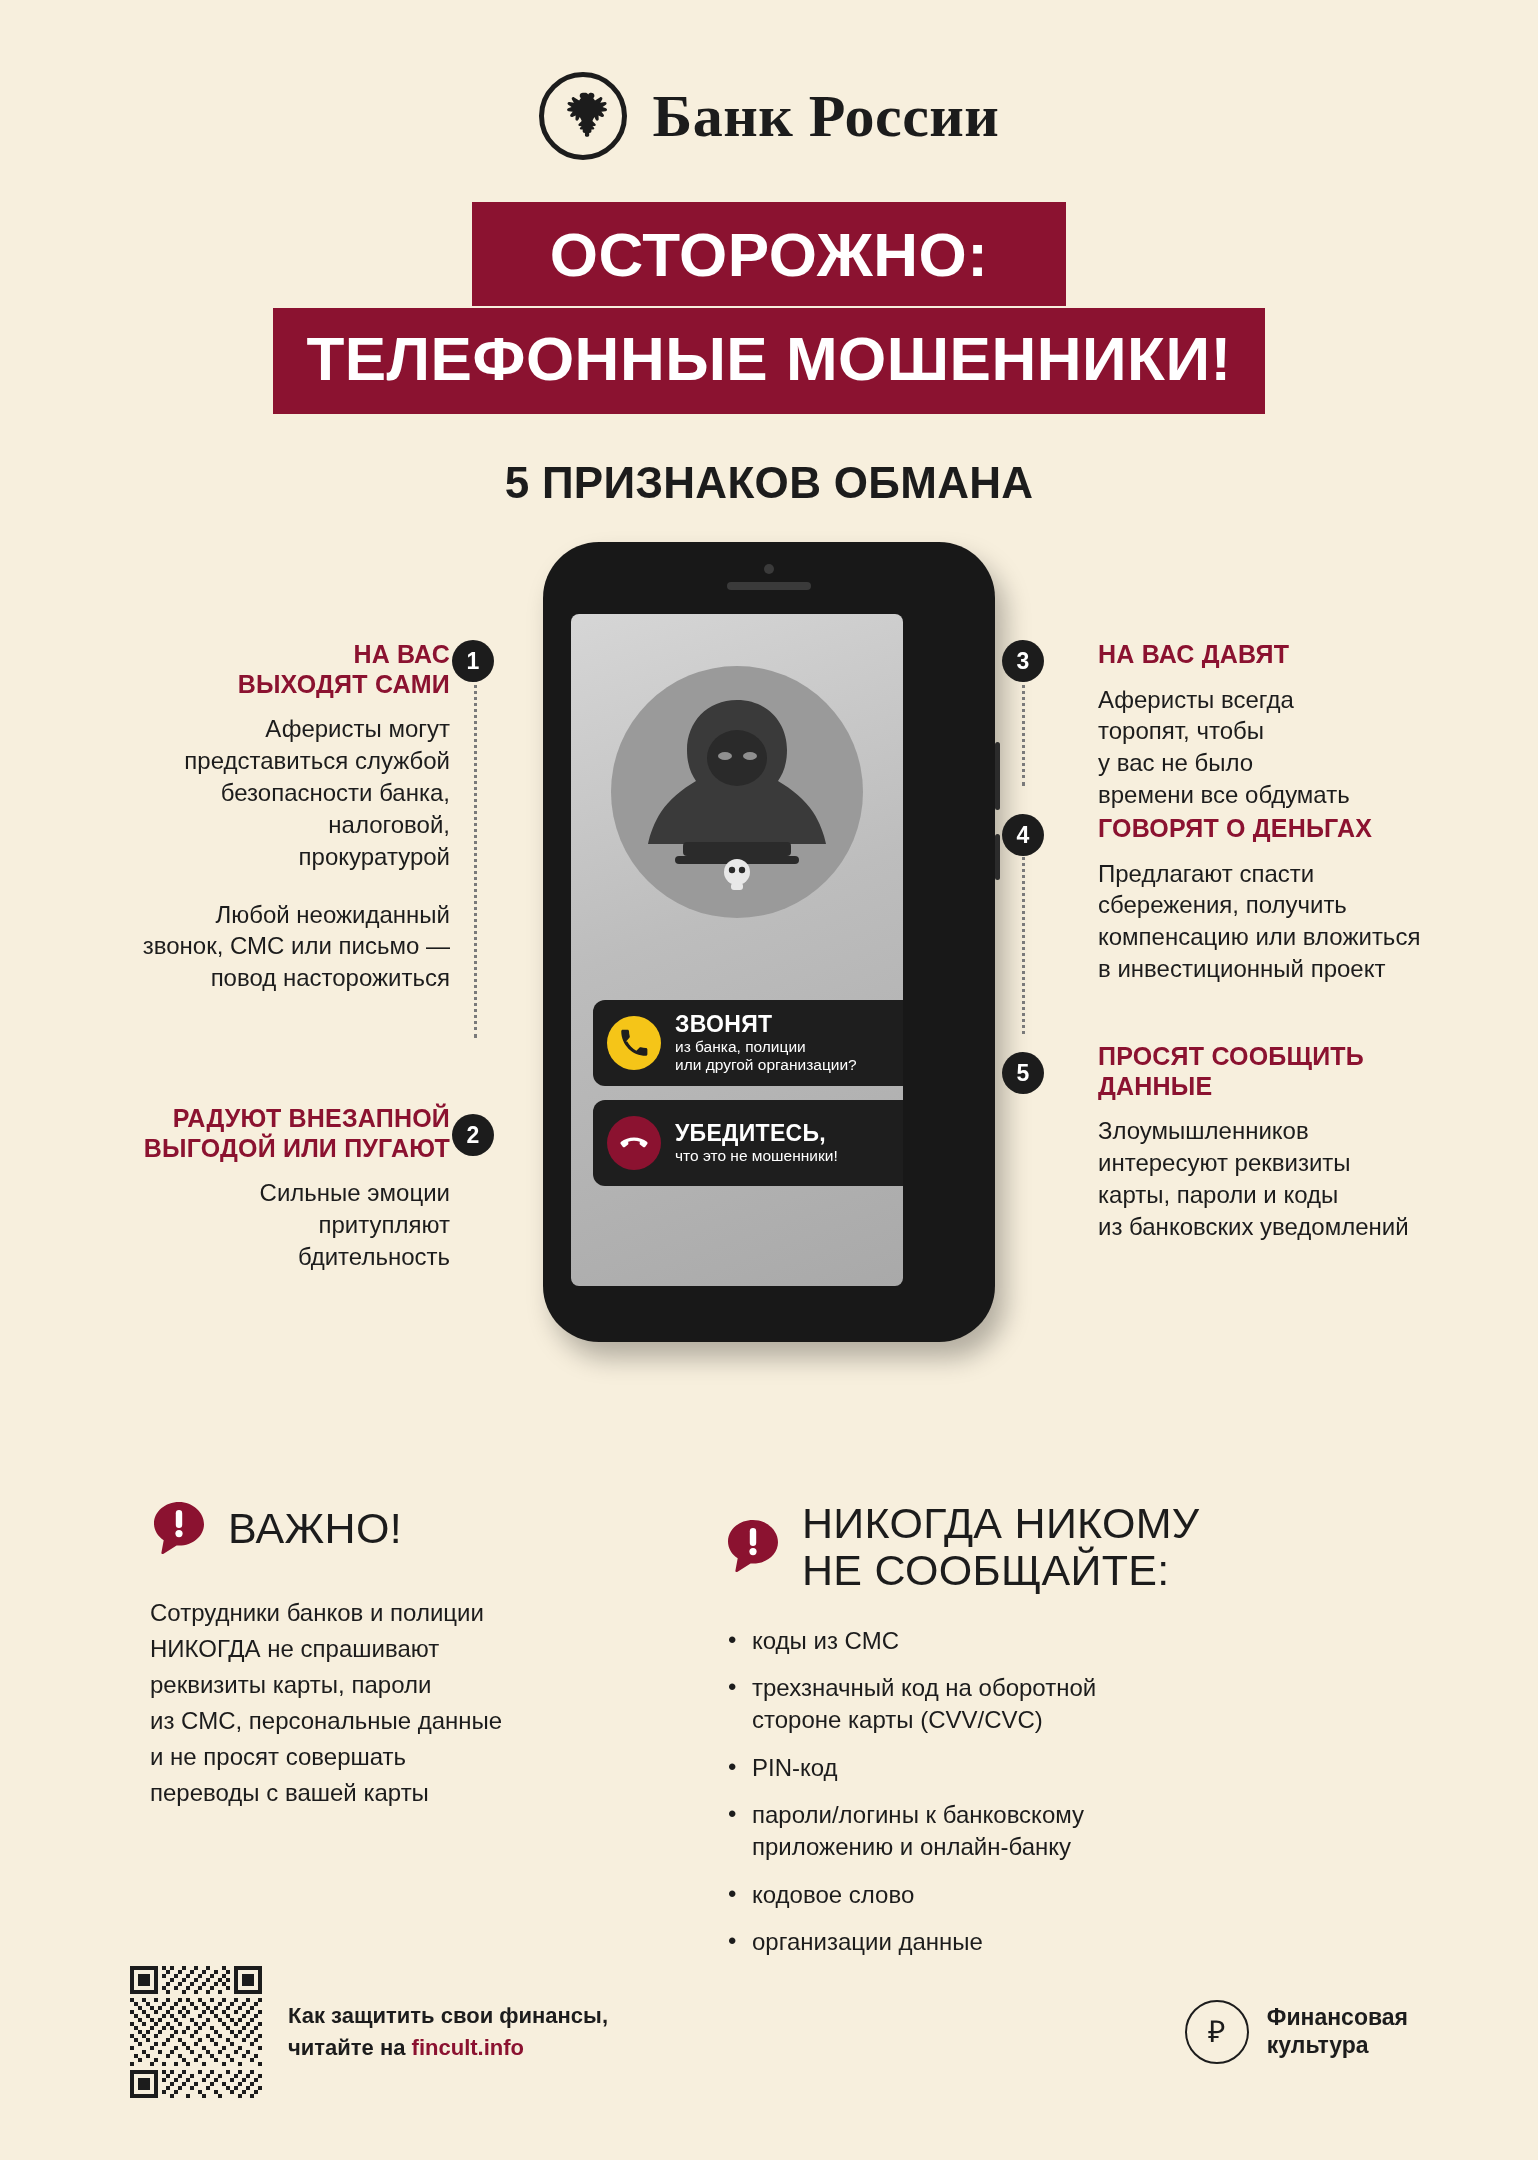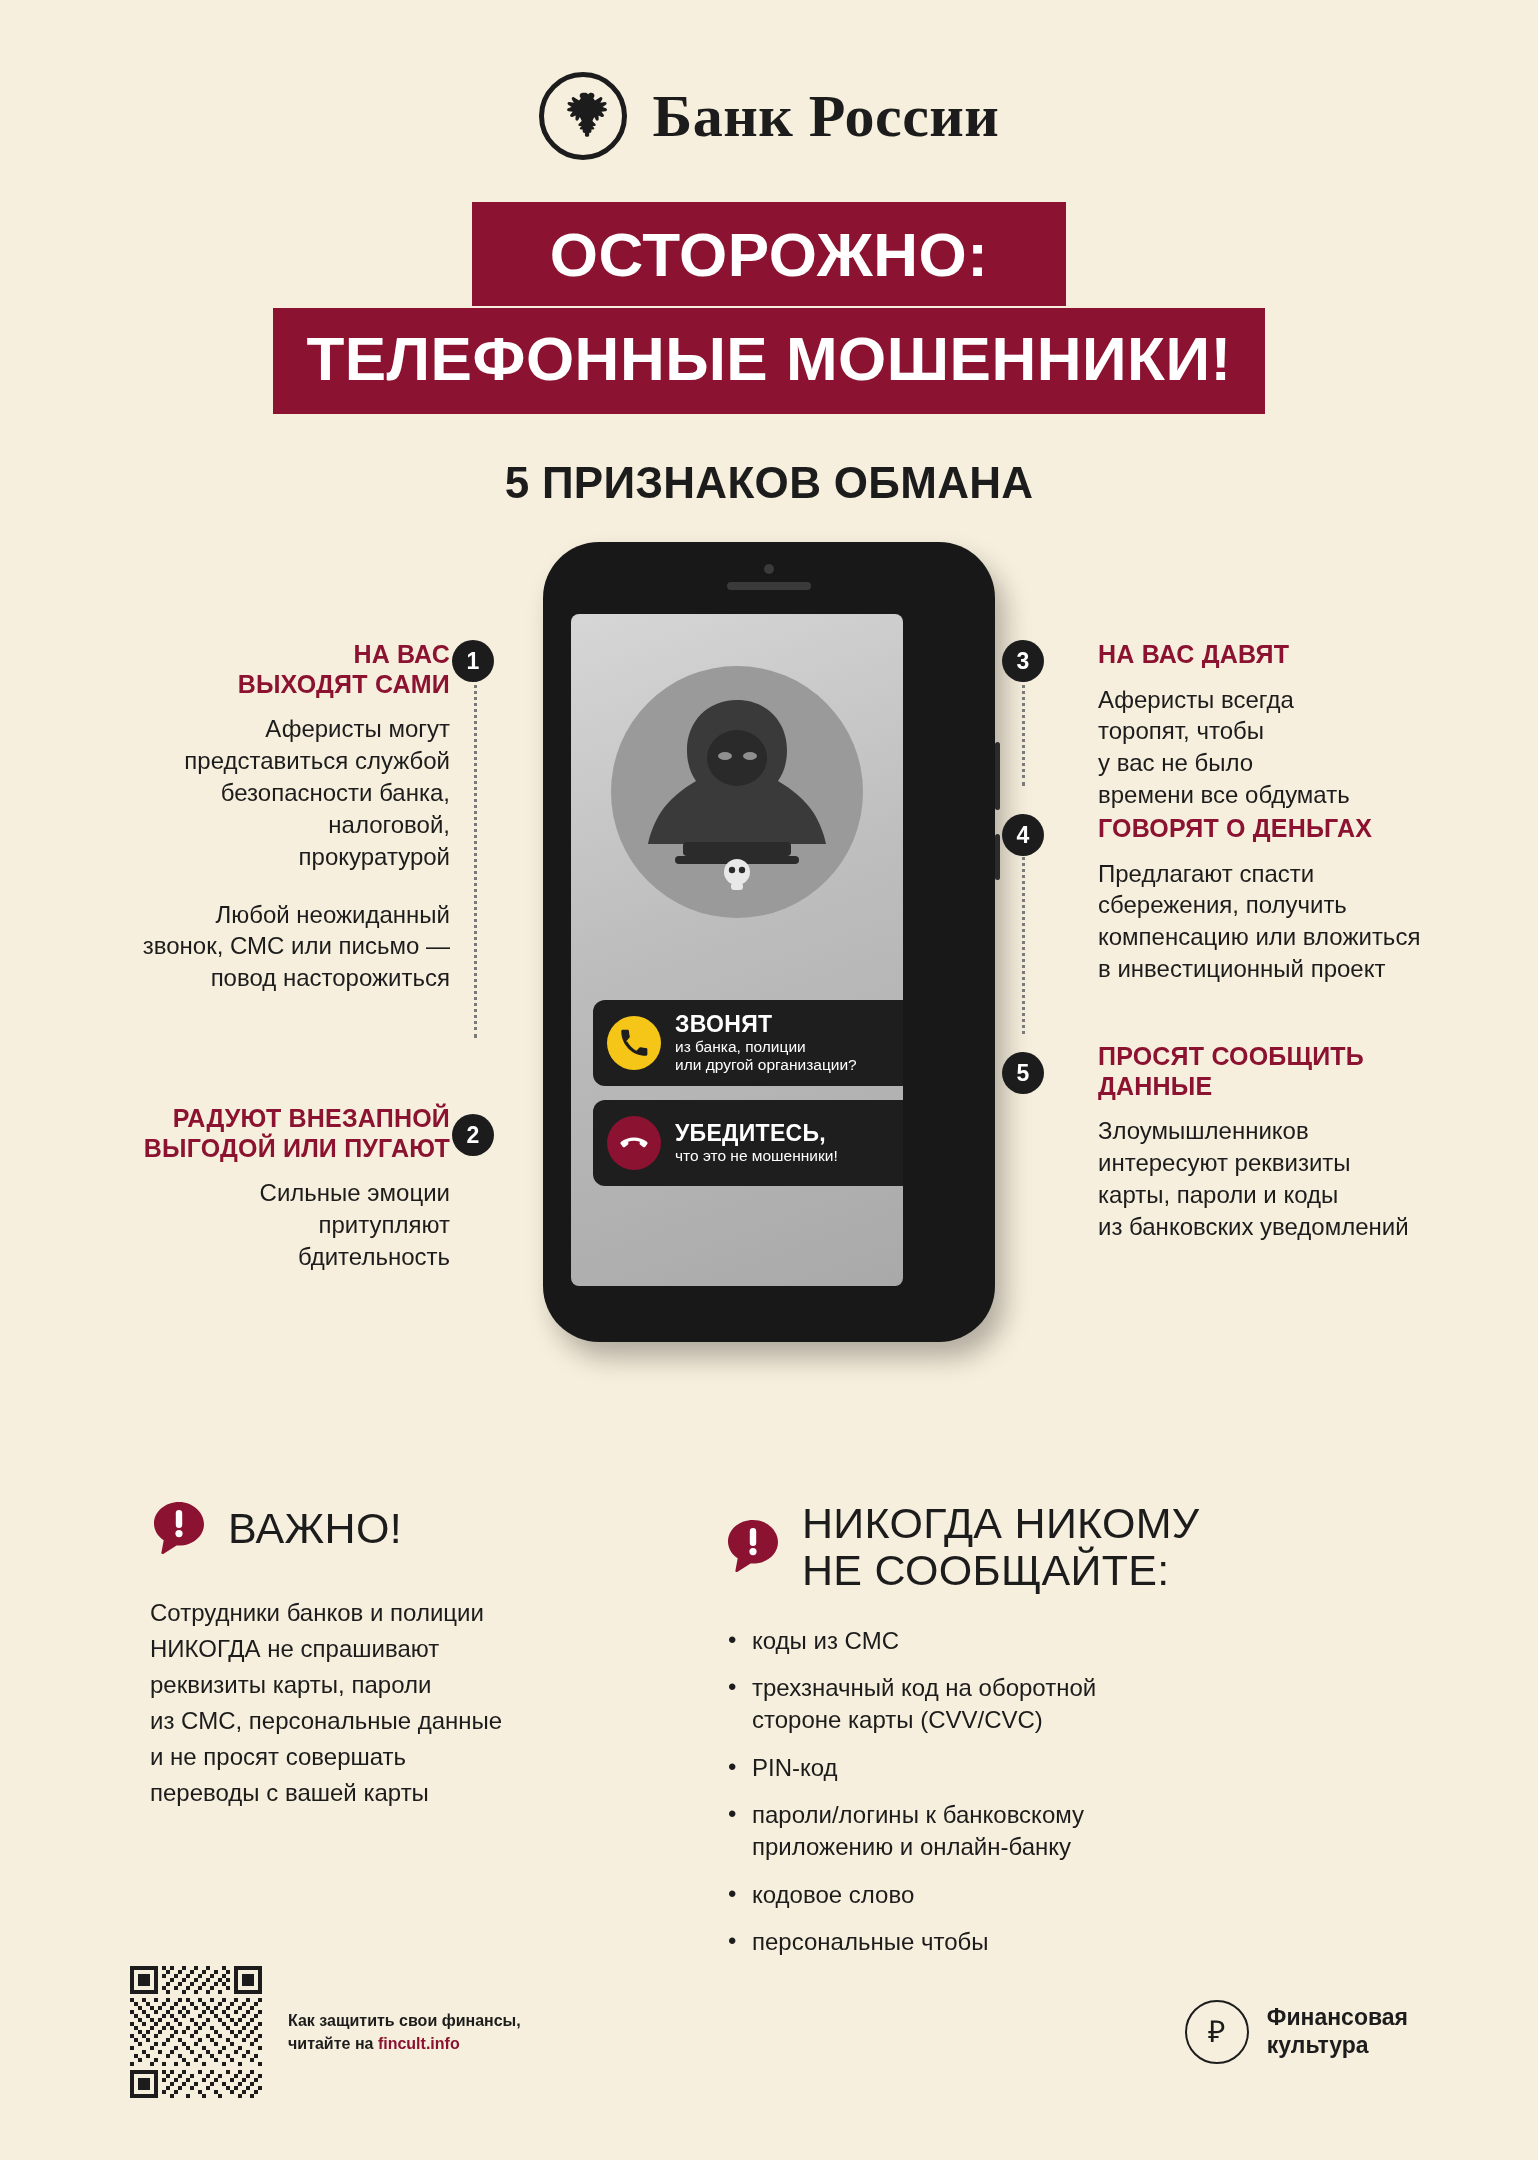--- a/index.html
+++ b/index.html
@@ -260,21 +260,21 @@
     display: flex;
     align-items: center;
   }
   .qr {
     width: 132px; height: 132px;
     flex: none;
   }
   .qr svg { display: block; }
   .fin-note {
     margin-left: 26px;
-    font-size: 16px;
+    font-size: 22px;
     line-height: 1.45;
     font-weight: bold;
   }
   .fin-note .link { color: #8b1230; }
   .fk {
     margin-left: auto;
     display: flex;
     align-items: center;
     gap: 18px;
   }
@@ -473,21 +473,21 @@
 НЕ СООБЩАЙТЕ:</div>
       </div>
       <ul>
         <li style="white-space:pre-line">коды из СМС</li>
         <li style="white-space:pre-line">трехзначный код на оборотной
 стороне карты (CVV/CVC)</li>
         <li style="white-space:pre-line">PIN-код</li>
         <li style="white-space:pre-line">пароли/логины к банковскому
 приложению и онлайн-банку</li>
         <li style="white-space:pre-line">кодовое слово</li>
-        <li style="white-space:pre-line">персональные чтобы</li>
+        <li style="white-space:pre-line">организации данные</li>
       </ul>
     </div>
   </div>
 
   <div class="footer">
     <div class="qr">
       <svg viewBox="0 0 33 33" width="132" height="132" shape-rendering="crispEdges" aria-hidden="true">
         <rect width="33" height="33" fill="#f7efdd"></rect>
         <g fill="#1c1c1c">
           <rect x="0" y="0" width="7" height="1"></rect>

